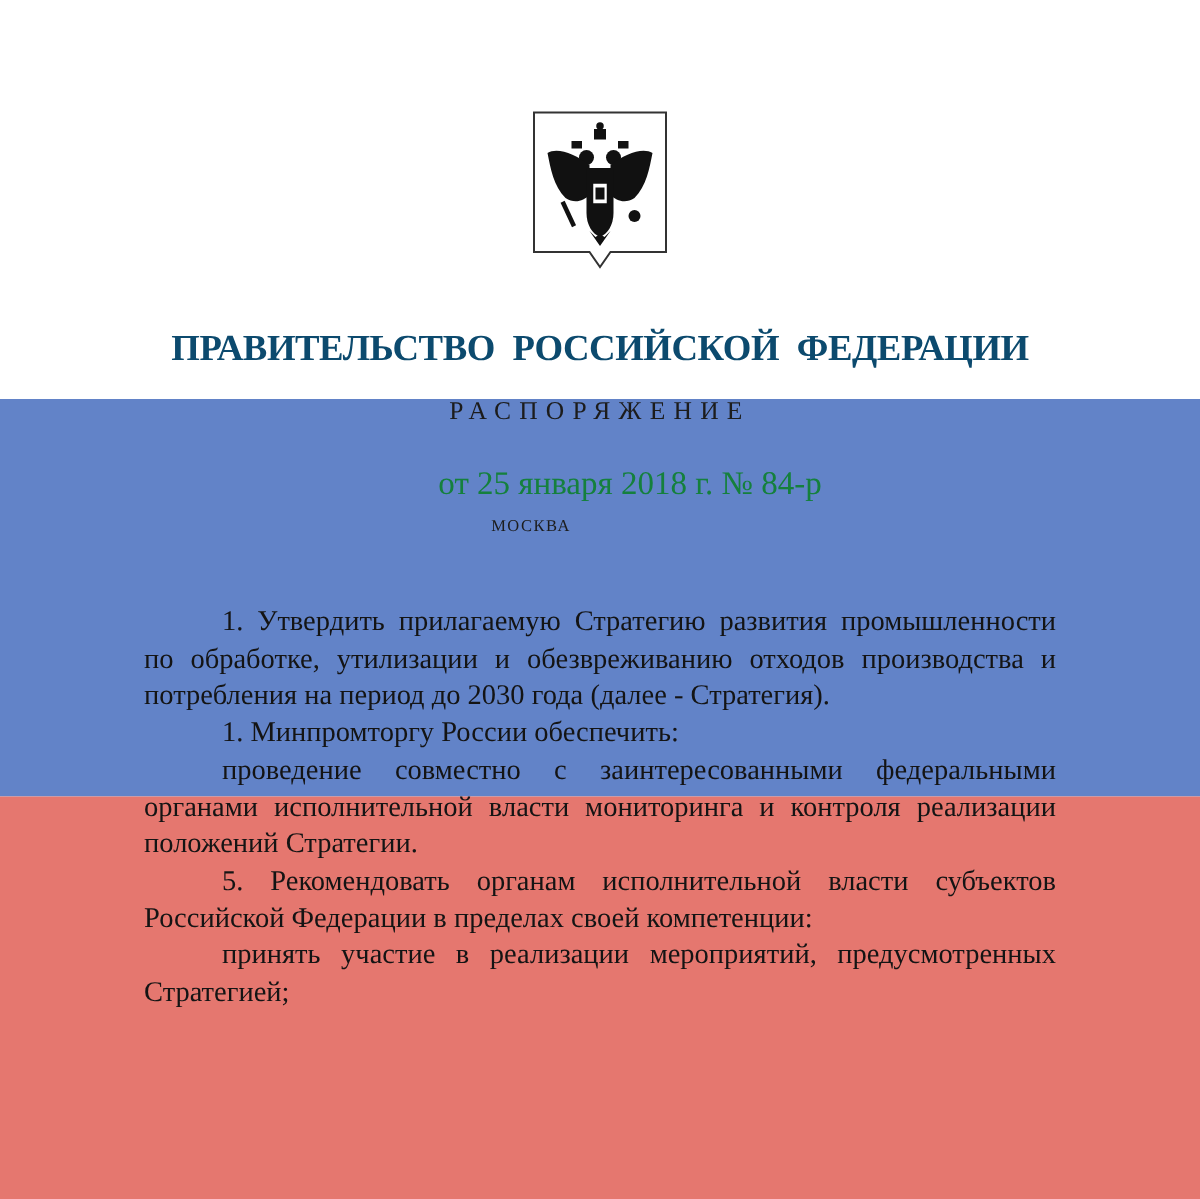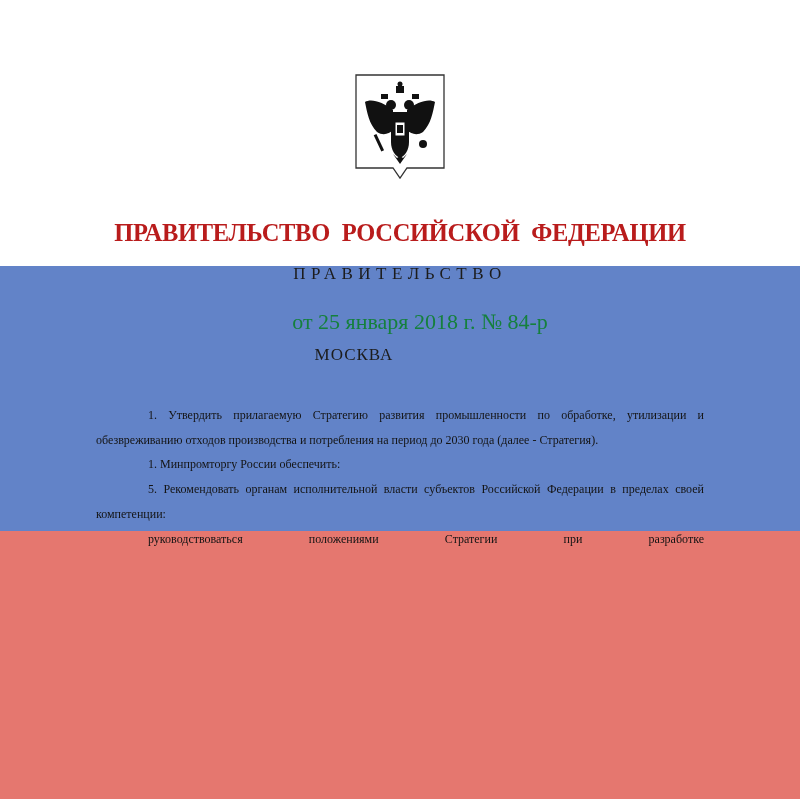--- a/index.html
+++ b/index.html
@@ -11,38 +11,38 @@
   .band { position:absolute; left:0; width:800px; }
   .band-white { top:0; height:266px; background:#ffffff; }
   .band-blue  { top:266px; height:265px; background:#6283c8; }
   .band-red   { top:531px; height:268px; background:#e5776f; }
 
   .emblem {
     position:absolute; left:353px; top:72px; width:94px; height:114px;
   }
   .gov-title {
     position:absolute; left:0; width:800px; top:219px; text-align:center;
-    font-weight:bold; font-size:24.5px; letter-spacing:-0.3px; color:#b91c1c;
+    font-weight:bold; font-size:24.5px; letter-spacing:-0.3px; color:#0c4a6e;
     word-spacing:6px;
   }
   .doc-type {
     position:absolute; left:0; width:800px; top:264px; text-align:center;
     font-size:17px; letter-spacing:5.5px; color:#1c1c1c;
   }
   .doc-date {
     position:absolute; left:0; width:800px; top:309px; text-align:center;
     font-size:22px; color:#15803d;padding-left:20px;
   }
   .doc-city {
     position:absolute; left:0; width:708px; top:345px; text-align:center;
-    font-size:17px; letter-spacing:1px; color:#1c1c1c;
+    font-size:11px; letter-spacing:1px; color:#1c1c1c;
   }
   .body-text {
     position:absolute; left:96px; width:608px; top:403px;
-    font-size:12px; line-height:24.7px; color:#141414;font-family:Liberation Serif, serif;
+    font-size:19px; line-height:24.7px; color:#141414;font-family:Liberation Serif, serif;
   }
   .para { text-align:justify; text-align-last:left; text-indent:52px; margin:0; }
   .para.full { text-align-last:justify; }
 </style>
 </head>
 <body>
 
 <div class="band band-white"></div>
 <div class="band band-blue"></div>
 <div class="band band-red"></div>
@@ -69,22 +69,23 @@
 
       <rect x="24" y="62" width="3" height="18" transform="rotate(-25 25 70)"></rect>
       <circle cx="70" cy="72" r="4"></circle>
     </g>
     <rect x="42" y="50" width="10" height="14" fill="#fff" stroke="#111" stroke-width="1"></rect>
     <rect x="44" y="53" width="6" height="8" fill="#111"></rect>
   </svg>
 </div>
 
 <div class="gov-title">ПРАВИТЕЛЬСТВО  РОССИЙСКОЙ  ФЕДЕРАЦИИ</div>
-<div class="doc-type">ПРАВИТЕЛЬСТВО</div>
+<div class="doc-type">РАСПОРЯЖЕНИЕ</div>
 <div class="doc-date">от 25 января 2018 г.  № 84-р</div>
 <div class="doc-city">МОСКВА</div>
 
 <div class="body-text">
   <p class="para">1. Утвердить прилагаемую Стратегию развития промышленности по обработке, утилизации и обезвреживанию отходов производства и потребления на период до 2030 года (далее - Стратегия).</p>
   <p class="para">1. Минпромторгу России обеспечить:</p>
+  <p class="para">проведение совместно с заинтересованными федеральными органами исполнительной власти мониторинга и контроля реализации положений Стратегии.</p>
   <p class="para">5. Рекомендовать органам исполнительной власти субъектов Российской Федерации в пределах своей компетенции:</p>
-  <p class="para full">руководствоваться положениями Стратегии при разработке</p>
+  <p class="para">принять участие в реализации мероприятий, предусмотренных Стратегией;</p>
 </div>
 
 </body></html>

